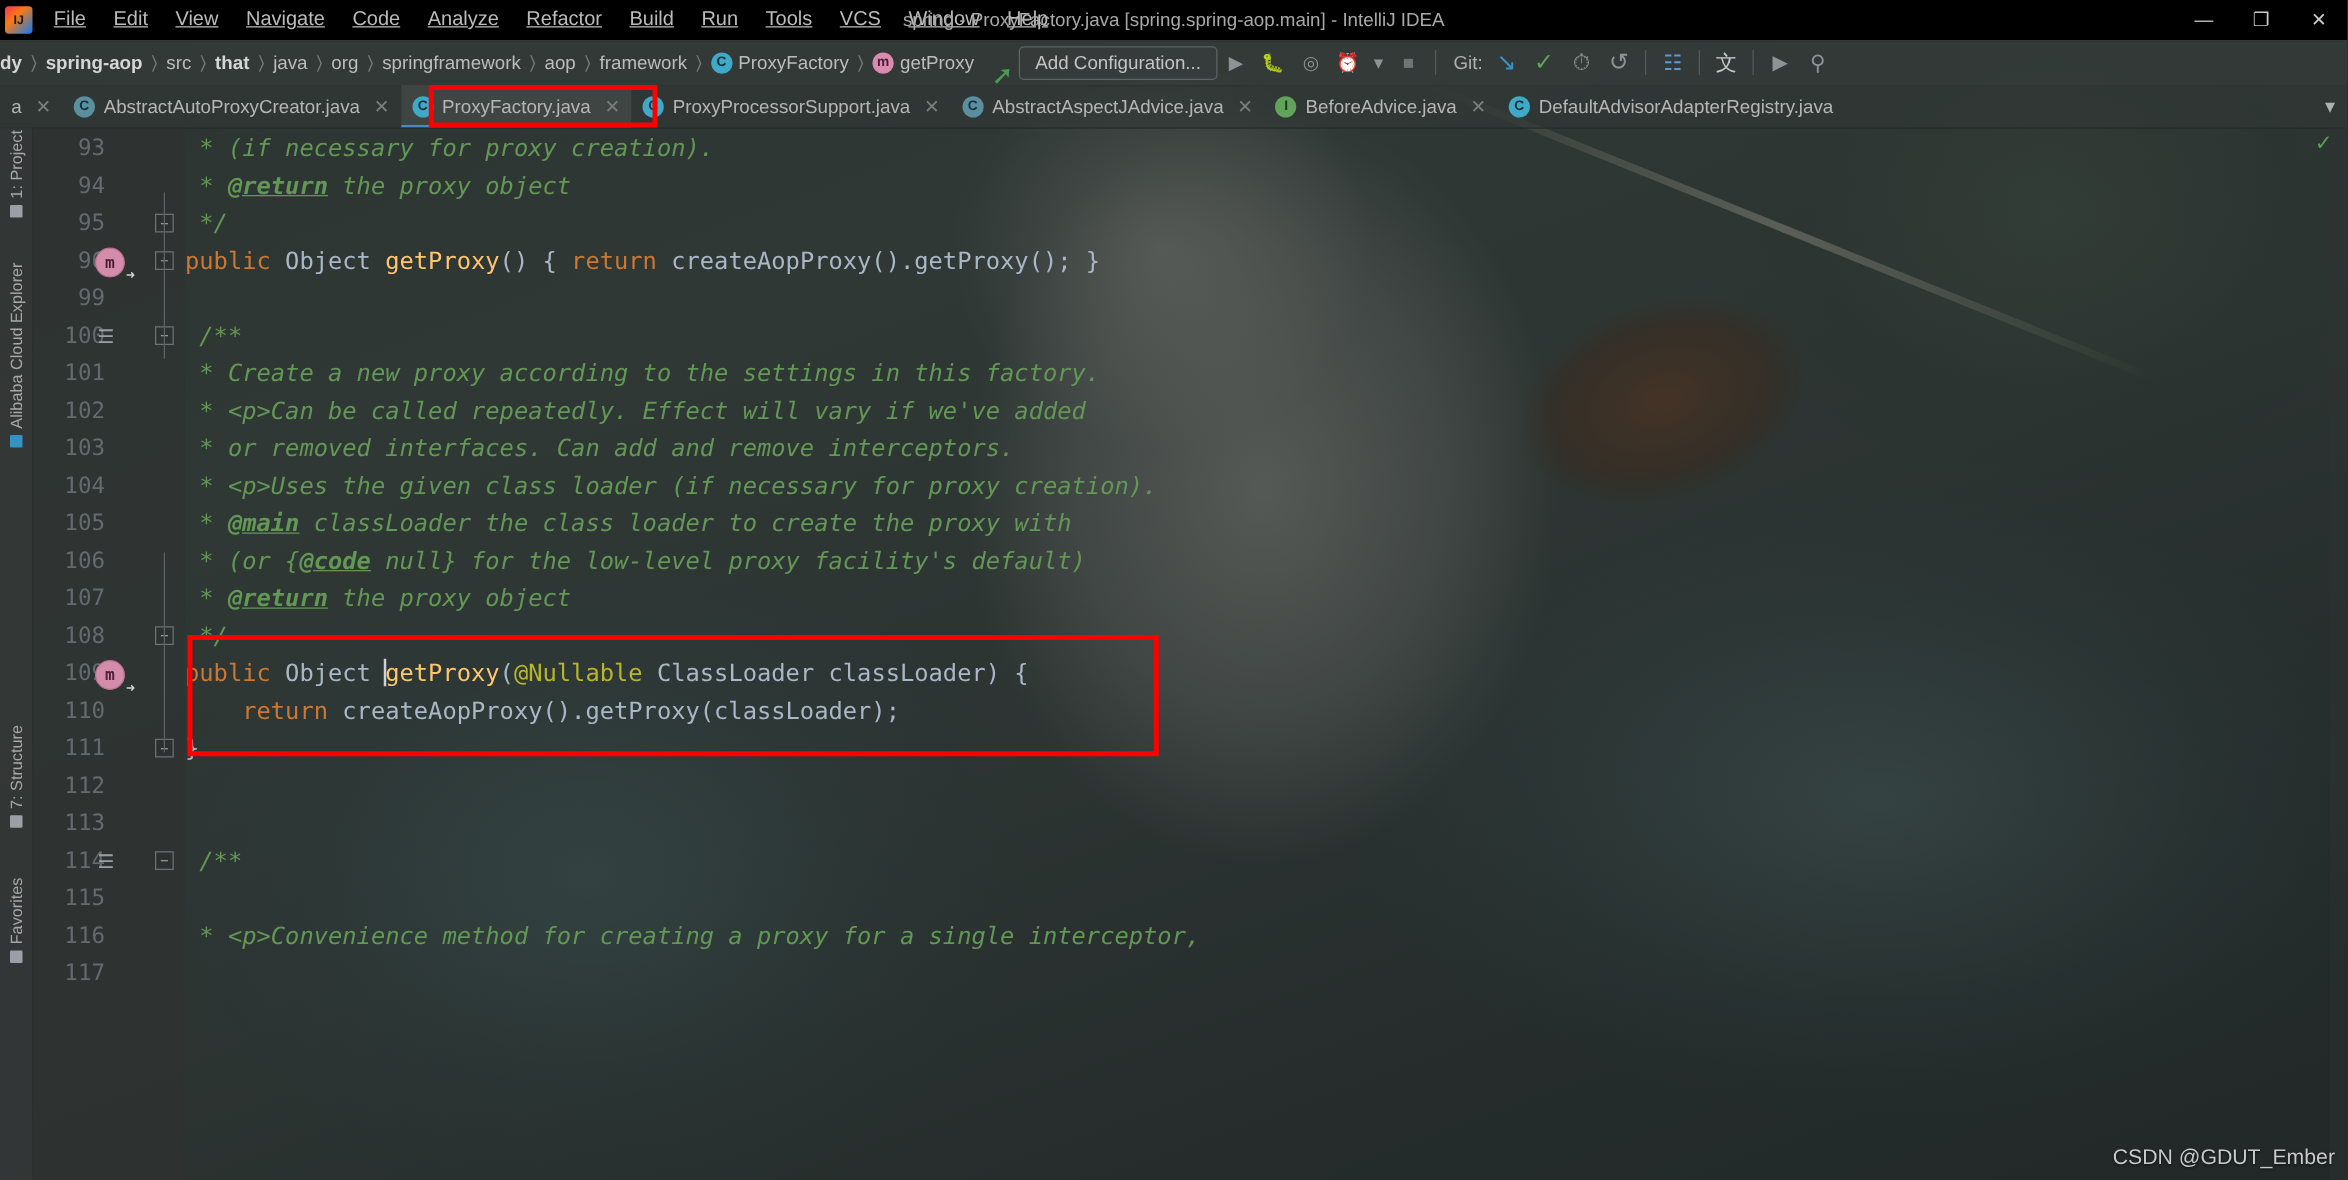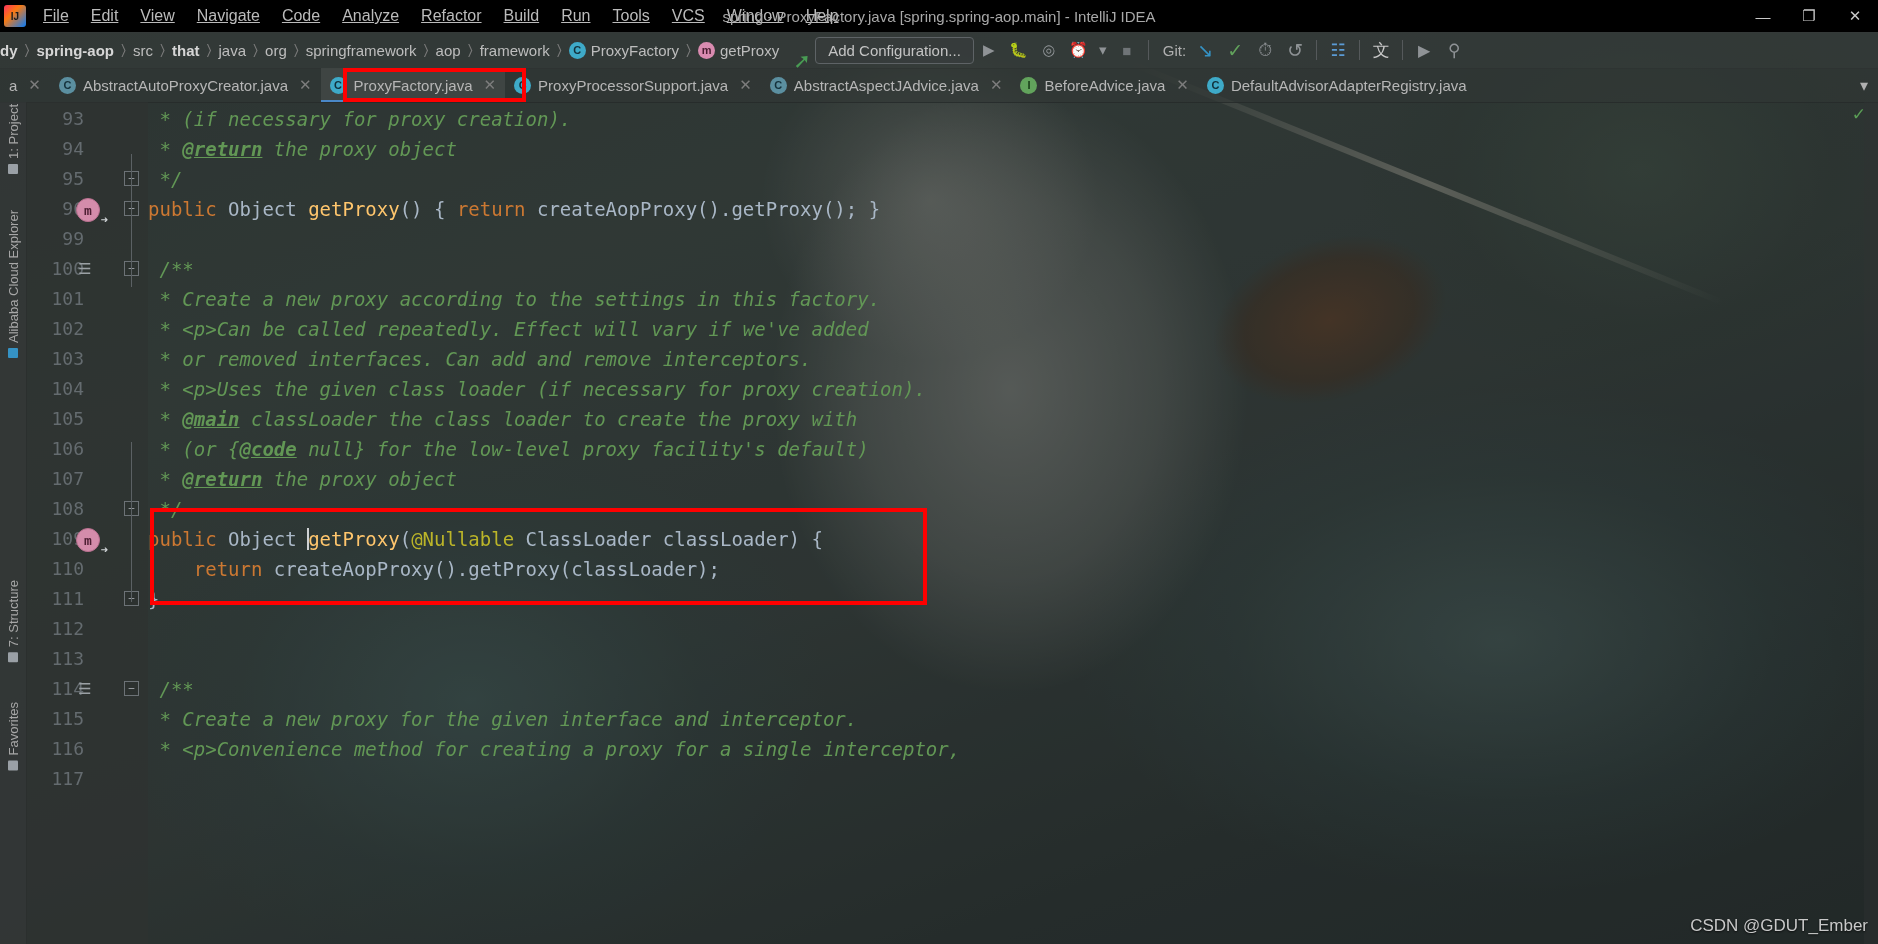--- a/index.html
+++ b/index.html
@@ -442,21 +442,21 @@
         <div class="row" style="top: 302px;"><span> </span><span class="cm">* </span><span class="cmt">@main</span><span class="cm"> classLoader the class loader to create the proxy with</span></div>
         <div class="row" style="top: 332px;"><span> </span><span class="cm">* (or {</span><span class="cmt">@code</span><span class="cm"> null} for the low-level proxy facility's default)</span></div>
         <div class="row" style="top: 362px;"><span> </span><span class="cm">* </span><span class="cmt">@return</span><span class="cm"> the proxy object</span></div>
         <div class="row" style="top: 392px;"><span> </span><span class="cm">*/</span></div>
         <div class="row" style="top: 422px;"><span></span><span class="kw">public </span><span class="typ">Object </span><span class="caret"></span><span class="mth">getProxy</span><span class="pln">(</span><span class="ann">@Nullable</span><span class="pln"> ClassLoader classLoader) {</span></div>
         <div class="row" style="top: 452px;"><span></span><span class="pln">    </span><span class="kw">return </span><span class="pln">createAopProxy().getProxy(classLoader);</span></div>
         <div class="row" style="top: 482px;"><span></span><span class="pln">}</span></div>
         <div class="row" style="top: 512px;"><span></span></div>
         <div class="row" style="top: 542px;"><span></span></div>
         <div class="row" style="top: 572px;"><span> </span><span class="cm">/**</span></div>
-        <div class="row" style="top: 602px;"><span> </span><span class="cm">* Create a new proxy for the given interface and interceptor.</span></div>
+        <div class="row" style="top: 602px;"><span> </span></div>
         <div class="row" style="top: 632px;"><span> </span><span class="cm">* &lt;p&gt;Convenience method for creating a proxy for a single interceptor,</span></div>
       </div>
     <div id="gutter-content">
         <div class="ln" style="top: 2px;">93</div>
         <div class="ln" style="top: 32px;">94</div>
         <div class="ln" style="top: 62px;">95</div>
         <div class="fold" style="top: 69px;">−</div>
         <div class="ln" style="top: 92px;">96</div>
         <div class="gmarker" style="top: 96px;">m</div>
         <div class="fold" style="top: 99px;">+</div>

